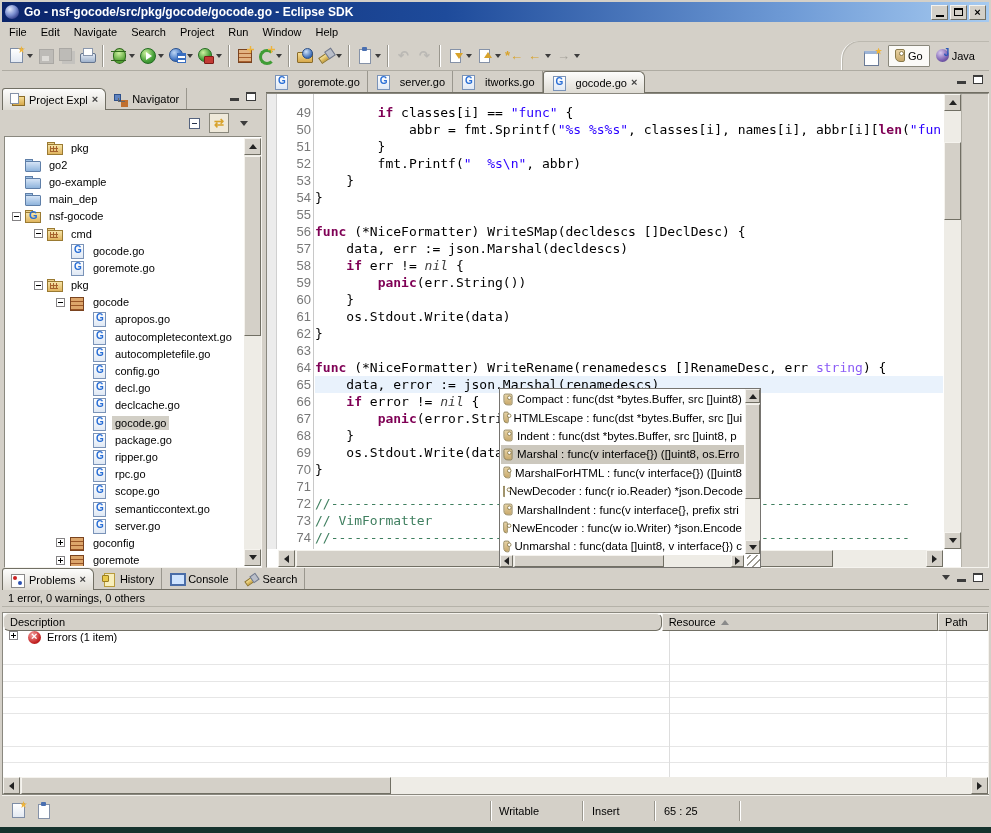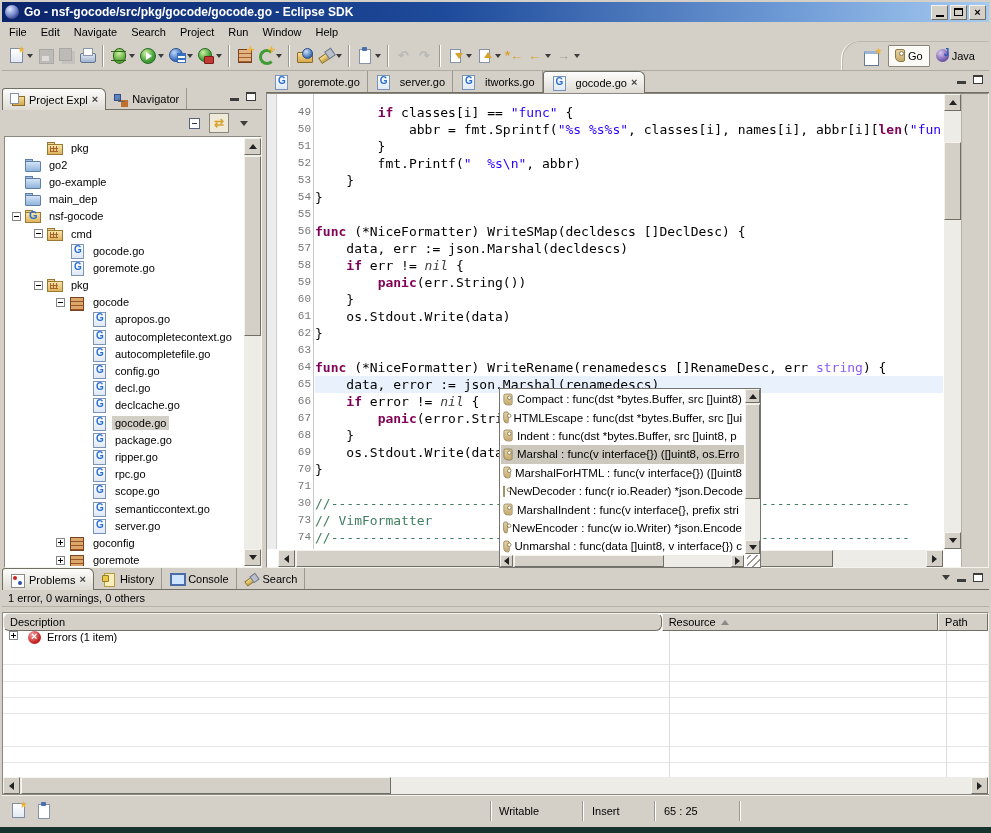--- a/index.html
+++ b/index.html
@@ -147,21 +147,21 @@
   .tri.down{border-left:4px solid transparent;border-right:4px solid transparent;border-top:5px solid #222;}
   .tri.left{border-top:4px solid transparent;border-bottom:4px solid transparent;border-right:5px solid #222;}
   .tri.right{border-top:4px solid transparent;border-bottom:4px solid transparent;border-left:5px solid #222;}
 
   
   .editor-area{position:absolute;left:266px;top:71px;right:2px;bottom:265px;}
   .etabs{position:relative;}
   .ecode-frame{position:absolute;left:0;right:0;top:22px;bottom:0;background:#fff;border:1px solid;border-color:#8a887f #f5f3ee #f5f3ee #8a887f;overflow:hidden;}
   .ann-ruler{position:absolute;left:0;top:0;bottom:18px;width:10px;background:#ececec;border-right:1px solid #d0d0d0;}
   .gutter{position:absolute;left:11px;top:10px;width:33px;height:445px;overflow:hidden;
-    font-family:Liberation Mono, monospace;font-size:11px;color:#787878;text-align:right;}
+    font-family:Liberation Sans, sans-serif;font-size:13px;color:#787878;text-align:right;}
   .gutter div{height:17px;line-height:17px;}
   .gutter-sep{position:absolute;left:46px;top:0;bottom:18px;width:1px;background:#c8c8c8;}
   .codepane{position:absolute;left:48px;top:10px;right:45px;height:445px;overflow:hidden;
     font-family:"DejaVu Sans Mono","Liberation Mono",monospace;font-size:13px;}
   .codeline{height:17px;line-height:17px;white-space:pre;}
   .codeline.current{background:#e9f2fc;margin-left:-2px;padding-left:2px;}
   .tok-k{color:#7f0055;font-weight:bold;}
   .tok-kt{color:#404040;font-weight:normal;font-style:italic;}
   .tok-t{color:#8b5cf6;}
   .tok-s{color:#2a00ff;}
@@ -591,21 +591,21 @@
           <div>62</div>
           <div>63</div>
           <div>64</div>
           <div>65</div>
           <div>66</div>
           <div>67</div>
           <div>68</div>
           <div>69</div>
           <div>70</div>
           <div>71</div>
-          <div>30</div>
+          <div>72</div>
           <div>73</div>
           <div>74</div>
           <div>75</div>
         </div>
       <div class="gutter-sep"></div>
       <div class="codepane" id="codepane">
           <div class="codeline"><span>        </span><span class="tok-k">if</span><span> classes[i] == </span><span class="tok-s">"func"</span><span> {</span></div>
           <div class="codeline"><span>            abbr = fmt.Sprintf(</span><span class="tok-s">"%s %s%s"</span><span>, classes[i], names[i], abbr[i][</span><span class="tok-k">len</span><span>(</span><span class="tok-s">"fun</span></div>
           <div class="codeline"><span>        }</span></div>
           <div class="codeline"><span>        fmt.Printf(</span><span class="tok-s">"  %s\n"</span><span>, abbr)</span></div>

